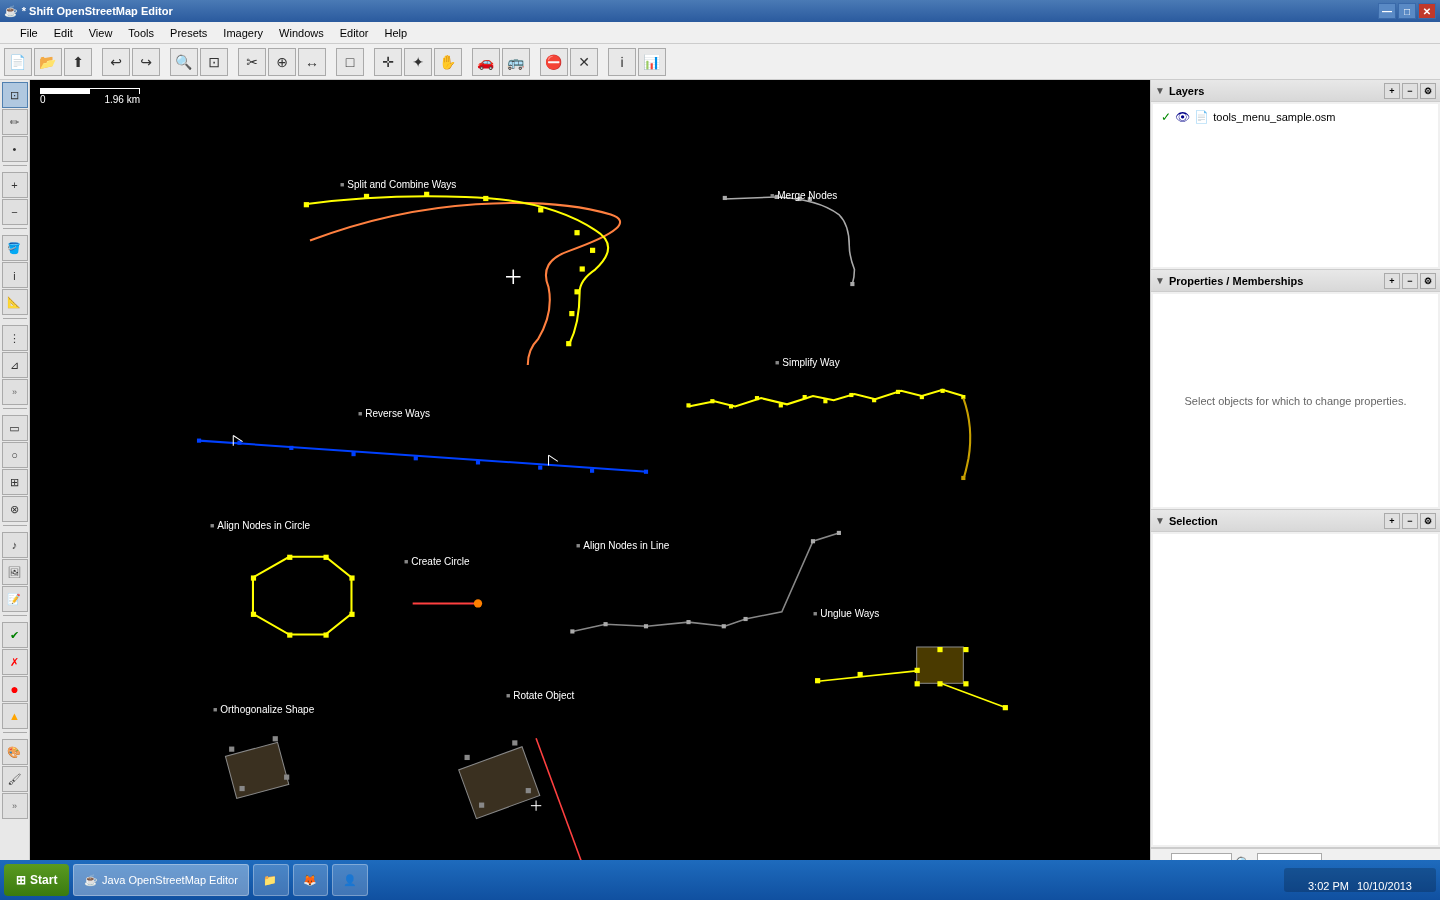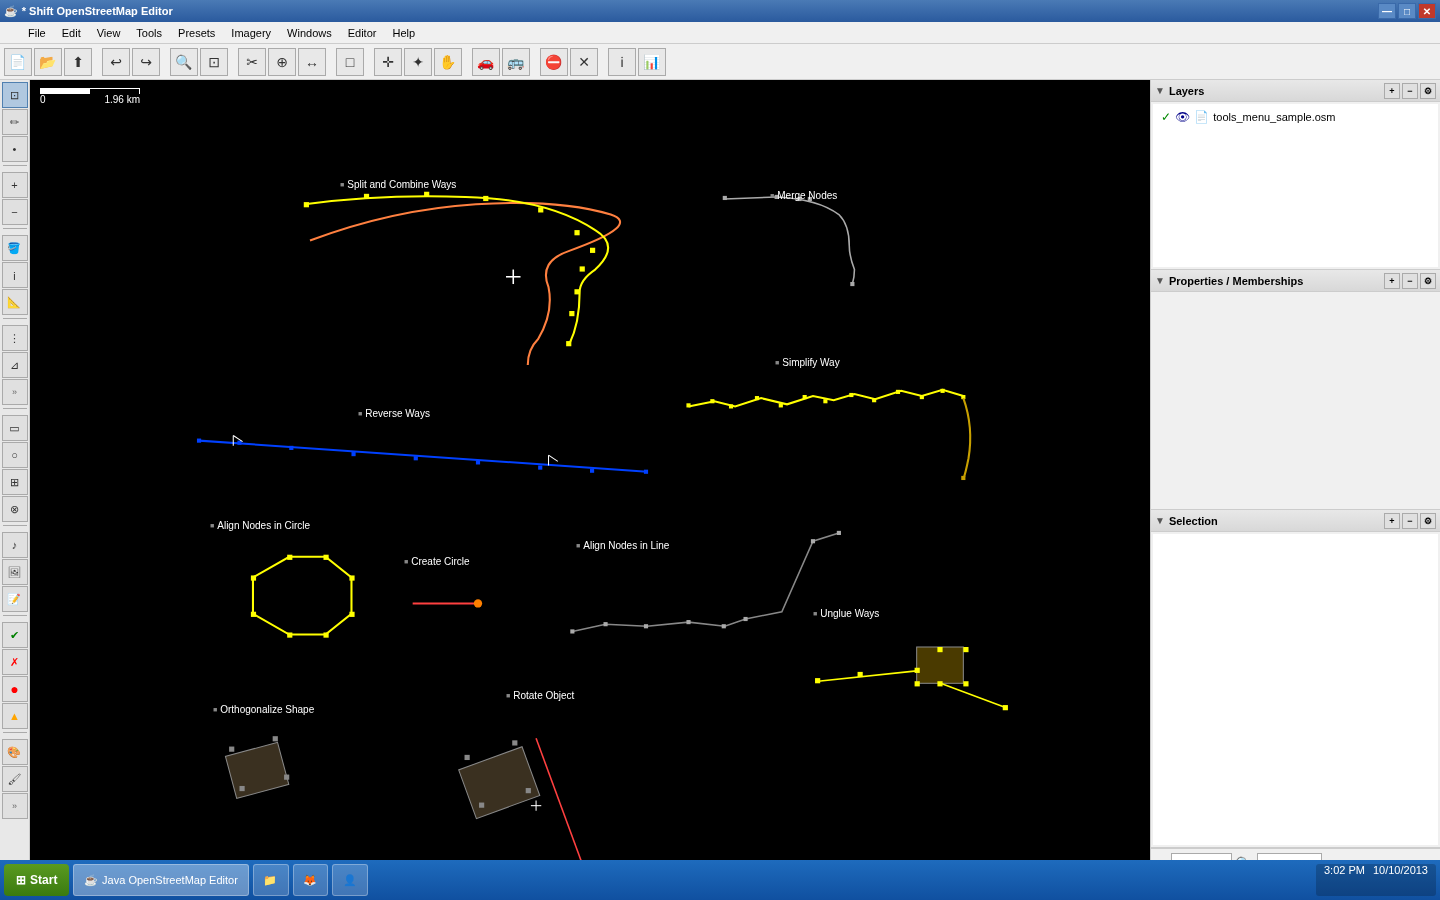--- a/index.html
+++ b/index.html
@@ -17,21 +17,21 @@
     .title-btn {
       width: 18px; height: 16px; display: flex; align-items: center;
       justify-content: center; font-size: 10px; cursor: pointer;
       background: #5a8ac5; border: 1px solid #3a6aaa; color: white;
     }
     .title-btn.close { background: #c0392b; }
 
     
     #menubar {
       height: 22px; background: #f0f0f0; display: flex; align-items: center;
-      padding: 0 20px; border-bottom: 1px solid #ccc;
+      padding: 0 12px; border-bottom: 1px solid #ccc;
     }
     .menu-item {
       padding: 2px 8px; font-size: 11px; cursor: pointer; color: #000;
     }
 
     
     #toolbar {
       height: 36px; background: #f0f0f0; border-bottom: 1px solid #ccc;
       display: flex; align-items: center; padding: 2px 4px; gap: 2px;
     }
@@ -170,22 +170,22 @@
     }
     .taskbar-item {
       height: 32px; padding: 0 10px; background: rgba(255,255,255,0.2);
       border: 1px solid rgba(255,255,255,0.3); border-radius: 3px;
       color: white; font-size: 11px; display: flex; align-items: center;
       gap: 4px; cursor: pointer;
     }
     .taskbar-item.active { background: rgba(255,255,255,0.35); }
     .taskbar-spacer { flex: 1; }
     .system-tray {
-      display: flex; align-items: flex-start; gap: 8px; color: white; font-size: 11px;
-      padding: 0 8px; background: rgba(0,0,0,0.2); height: 32px; border-radius: 3px;
+      display: flex; align-items: flex-end; gap: 8px; color: white; font-size: 11px;
+      padding: 0 24px; background: rgba(0,0,0,0.2); height: 24px; border-radius: 3px;
     }
   </style>
 </head>
 <body style="padding-bottom: 40px;">
 
 <div id="titlebar">
   <div id="titlebar-left">
     <span>☕</span>
     <span>* Shift OpenStreetMap Editor</span>
   </div>
@@ -452,20 +452,23 @@
     <div class="panel-section" id="properties-section">
       <div class="panel-header">
         <span class="panel-header-icon">▼</span>
         <span>Properties / Memberships</span>
         <div class="panel-controls">
           <div class="panel-ctrl-btn">+</div>
           <div class="panel-ctrl-btn">−</div>
           <div class="panel-ctrl-btn">⚙</div>
         </div>
       </div>
+      <div id="properties-content">
+        <span>Select objects for which to change properties.</span>
+      </div>
     </div>
 
     <div class="panel-section" id="selection-section" style="flex:1;">
       <div class="panel-header">
         <span class="panel-header-icon">▼</span>
         <span>Selection</span>
         <div class="panel-controls">
           <div class="panel-ctrl-btn">+</div>
           <div class="panel-ctrl-btn">−</div>
           <div class="panel-ctrl-btn">⚙</div>

